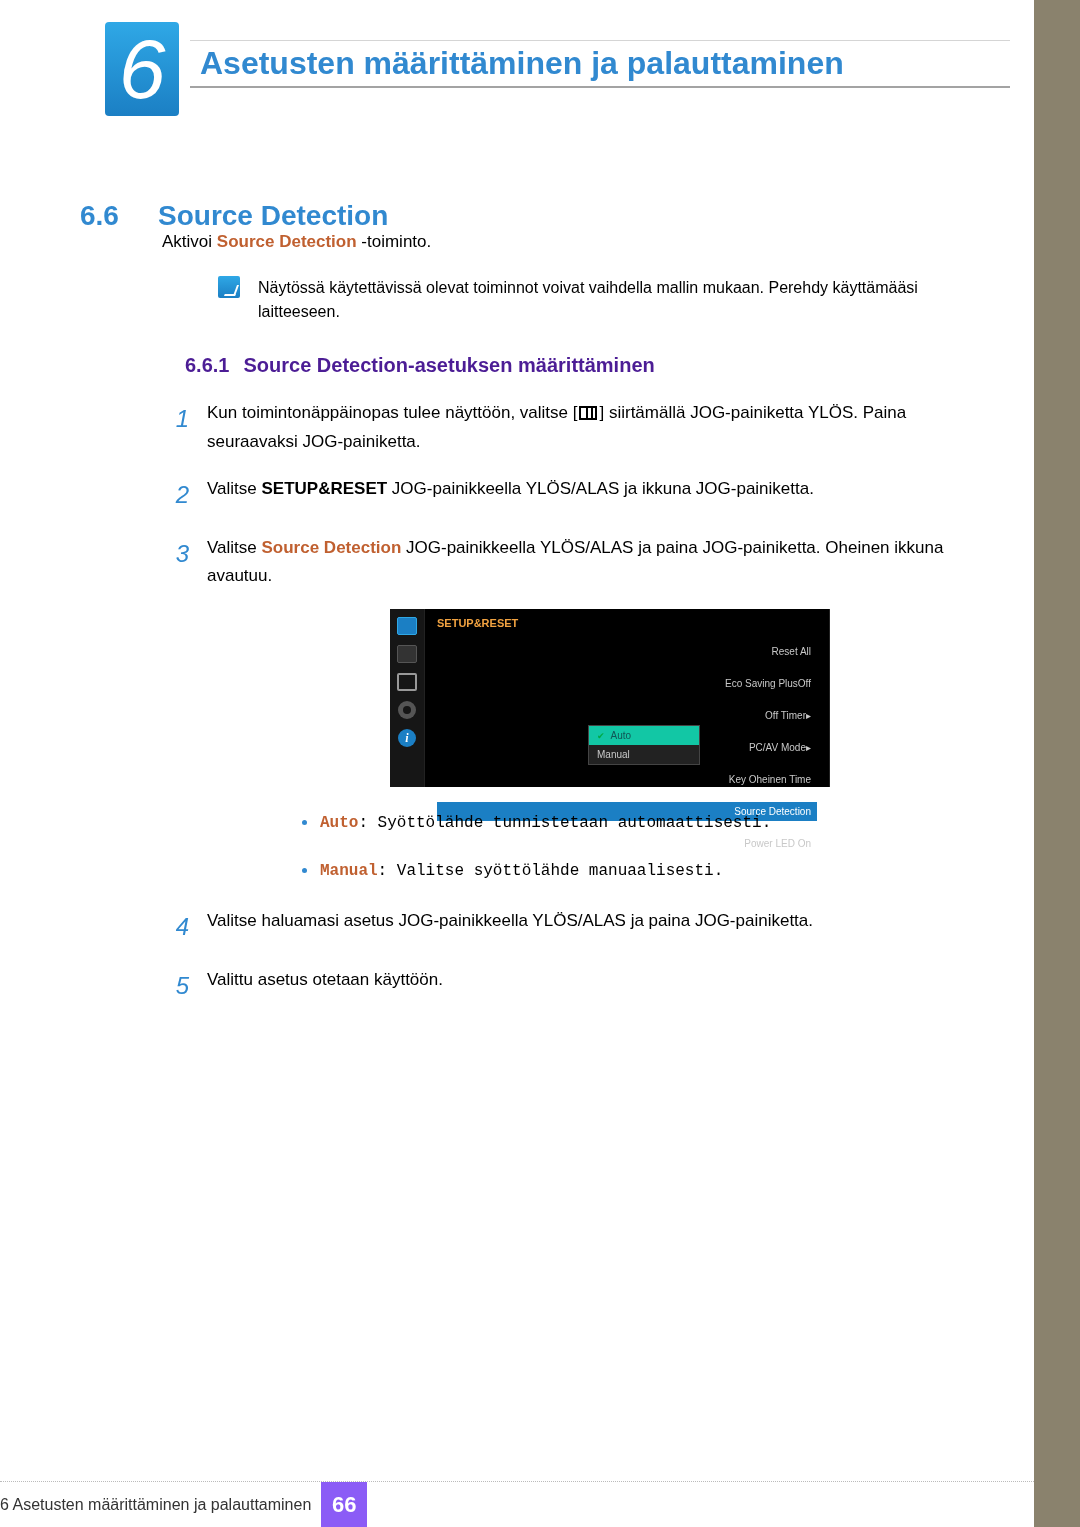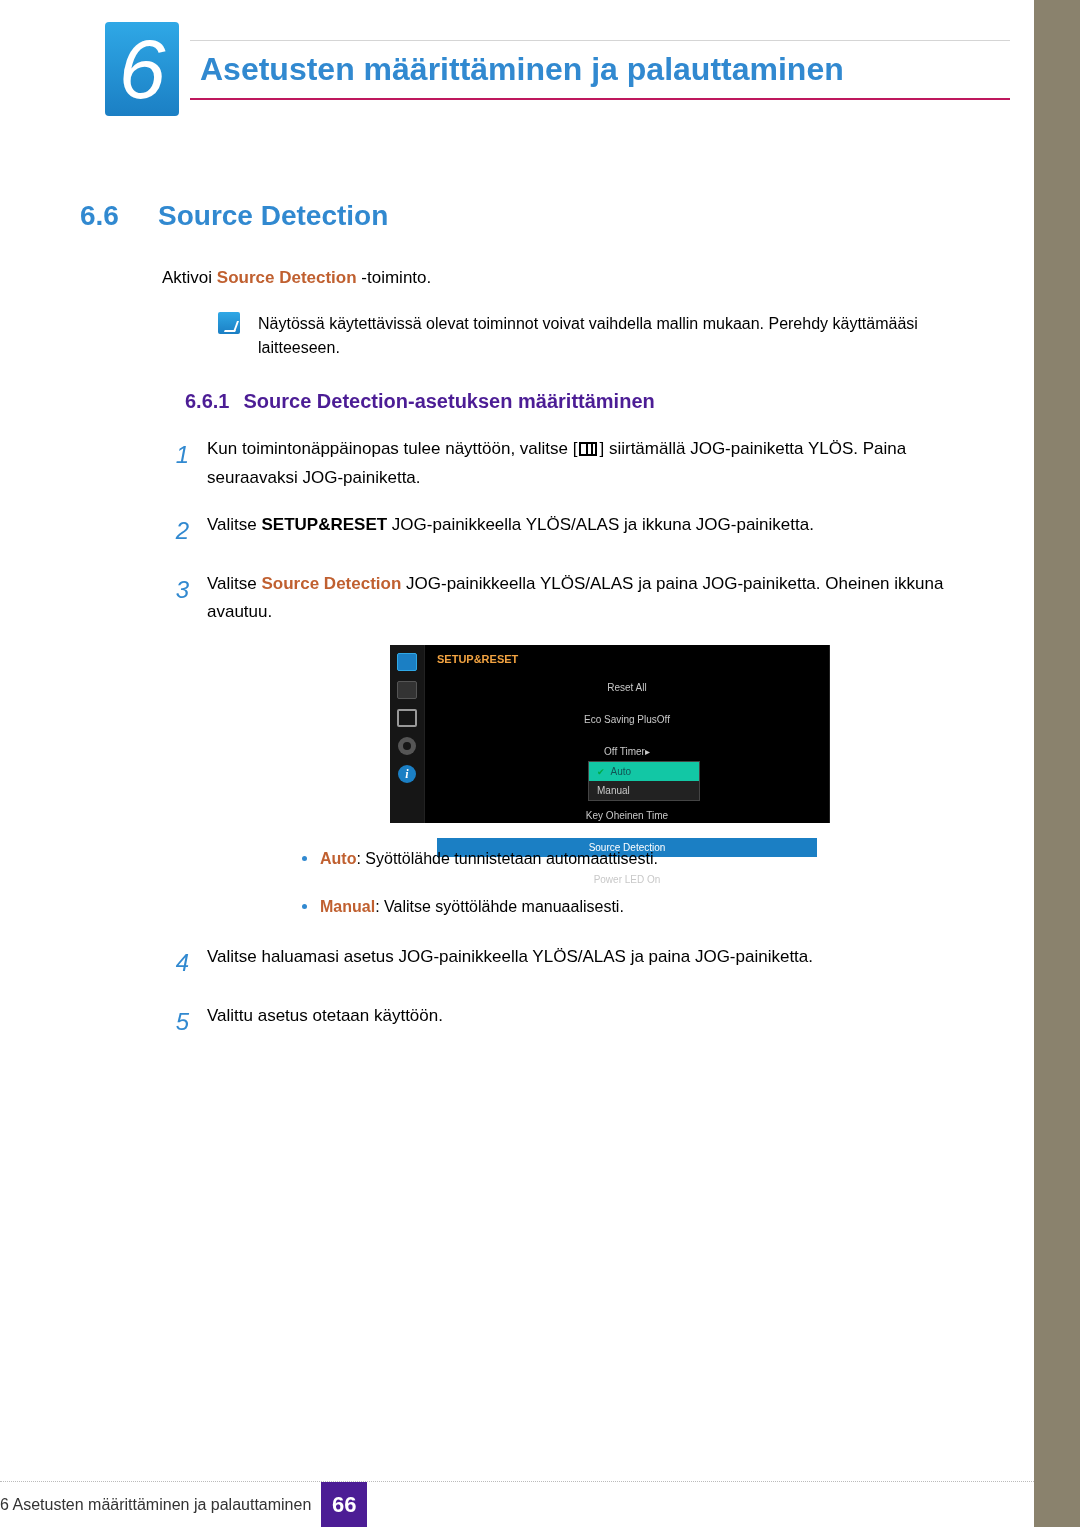--- a/index.html
+++ b/index.html
@@ -27,32 +27,32 @@
     font-size: 84px;
     font-weight: 300;
     text-align: center;
     line-height: 94px;
     font-style: italic;
   }
   .chapter-header {
     position: absolute;
     left: 190px; top: 40px;
     right: 70px;
-    height: 60px;
-    border-bottom: 2px solid #be185d;
+    height: 48px;
+    border-bottom: 2px solid #a3a3a3;
     border-top: 1px solid #d5d5d5;
     display: flex;
     align-items: center;
     font-size: 32px;
     color: #3189d0;
     font-weight: bold;
     padding-left: 10px;
   }
   .page-body { position:absolute; left:80px; top:200px; right:90px; }
-  .sec-head { display:flex; gap:18px; align-items:baseline; font-size:28px; color:#3189d0; font-weight:bold; margin-bottom:36px; }
+  .sec-head { display:flex; gap:18px; align-items:baseline; font-size:28px; color:#3189d0; font-weight:bold; }
   .sec-num { min-width:60px; }
   .intro { font-size:17px; margin-left:82px; margin-bottom:24px; }
   .term-bold { font-weight:bold; color:#000; }
   .coach { color:#c06030; font-weight:bold; }
   .note-row { display:flex; gap:18px; margin-left:105px; margin-bottom:30px;padding-left:33px; }
   .note-icon {
     width:22px; height:22px; flex:0 0 22px;
     background:linear-gradient(180deg,#2fa8e6,#1b7fc4);
     border-radius:2px; position:relative;
   }
@@ -89,44 +89,44 @@
     width:18px;height:18px;border-radius:50%;background:#555;position:relative;
   }
   .ic-gear::before{content:"";position:absolute;inset:5px;border-radius:50%;background:#161616;}
   .ic-info {
     width:18px;height:18px;border-radius:50%;background:#1b7fc4;color:#fff;
     font-weight:bold;font-size:12px;text-align:center;line-height:18px;
     font-family:Georgia, serif; font-style:italic;
   }
   .osd-mid { flex:1; padding:8px 12px; border-left:1px solid #222; border-right:1px solid #222; }
   .osd-title { color:#f2a341; font-size:11px; font-weight:bold; margin-bottom:6px; }
-  .osd-row { display:flex; justify-content:center; padding:4px 6px; margin-bottom:1px;margin-top:13px; }
+  .osd-row { display:flex; justify-content:flex-end; padding:4px 6px; margin-bottom:1px;margin-top:13px; }
   .osd-row.sel { background:#1b7fc4; color:#fff; }
   .osd-arrow::after{ content:"▸"; font-size:10px; }
   .osd-popup {
     position:absolute; left:198px; top:116px; width:112px;
     background:#222; border:1px solid #444;
   }
   .osd-popup .opt { padding:4px 8px; font-size:10px; display:flex; align-items:center; gap:6px; }
   .osd-popup .opt.active { background:#12c7a5; color:#155; }
   .osd-popup .opt.active::before { content:"✔"; color:#0a4; font-size:9px; }
   .osd-right { width:120px; padding:14px 10px; font-size:9px; line-height:1.5; color:#eee; }
   .bullets { list-style:none; margin:4px 0 14px 222px; }
-  .bullets li { position:relative; padding-left:18px; margin:24px 0; font-size:16px; line-height:1.5; }
+  .bullets li { position:relative; padding-left:18px; margin:24px 0; font-size:16px; line-height:1.5;font-family:Liberation Mono, monospace; }
   .bullets li::before {
     content:""; position:absolute; left:0; top:9px; width:5px; height:5px;
     border-radius:50%; background:#3189d0;
   }
   .footer {
     position:absolute; left:0; right:46px; bottom:0; height:46px;
     display:flex; align-items:center;
     border-top:1px dotted #bbb;
   }
   .footer-text { font-size:16px; color:#333; margin-right:10px; }
-  .footer-page { width:46px; height:46px; background:#4c1d95; color:#fff; font-size:22px; font-weight:bold; display:flex; align-items:center; justify-content:center; }
+  .footer-page { width:46px; height:46px; background:#8b5cf6; color:#fff; font-size:22px; font-weight:bold; display:flex; align-items:center; justify-content:center; }
 </style>
 </head>
 <body>
 
 <div class="top-stripe"></div>
 
 <div class="chapter-tab">6</div>
 <div class="chapter-header">Asetusten määrittäminen ja palauttaminen</div>
 
 <div class="page-body">

